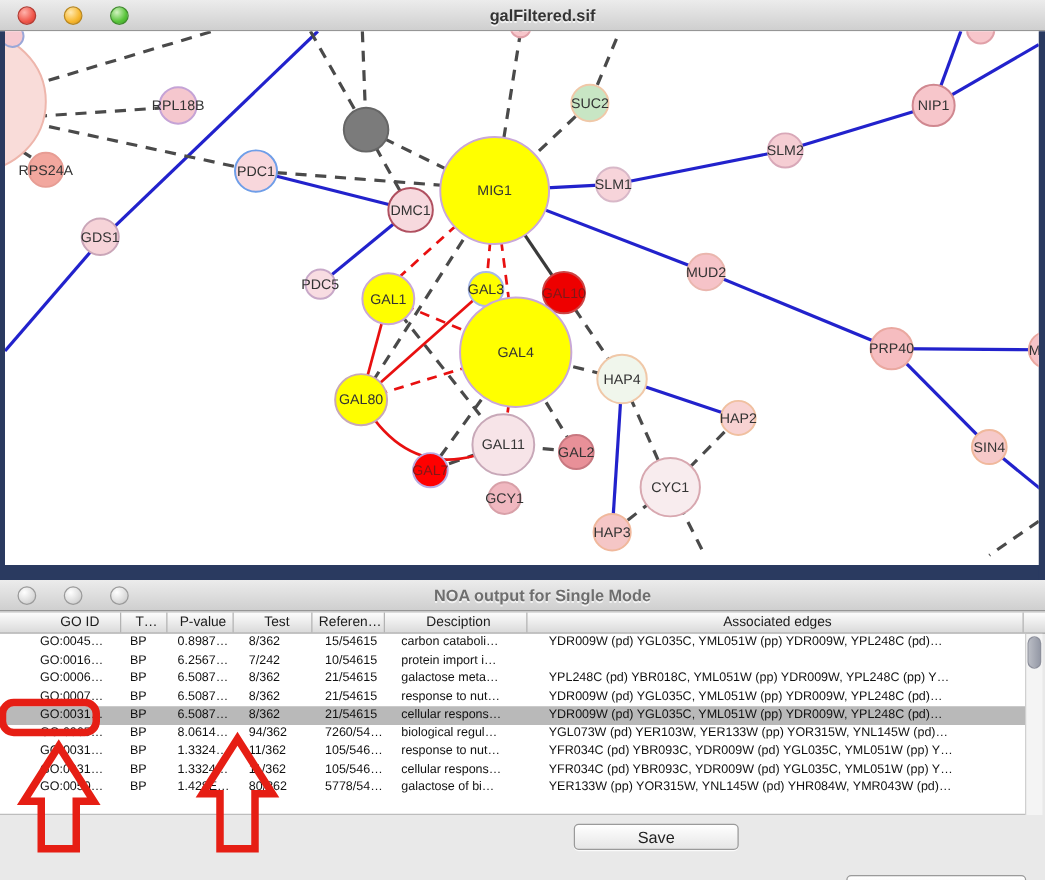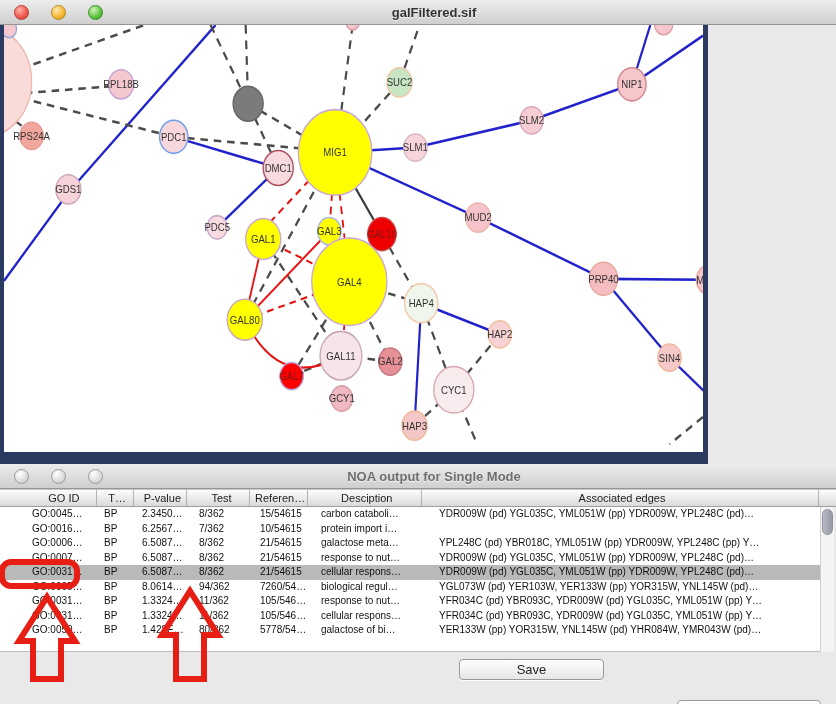--- a/index.html
+++ b/index.html
@@ -22,21 +22,21 @@
   .lights { display:flex; gap:22px; margin-left:14px; z-index:2; }
   .light { width:15px; height:15px; border-radius:50%; }
   .light.red   { background:radial-gradient(circle at 35% 30%, #ffb3ac, #f0564a 60%, #c93a30); border:1px solid #b43c34;}
   .light.yellow{ background:radial-gradient(circle at 35% 30%, #ffe9b0, #f7b72e 60%, #cf8f1d); border:1px solid #b8871f;}
   .light.green { background:radial-gradient(circle at 35% 30%, #d2f3c0, #57c439 60%, #3a9c26); border:1px solid #3f8c2d;}
   .light.gray  { background:radial-gradient(circle at 35% 30%, #ffffff, #d9d9d9 65%, #bdbdbd); border:1px solid #9a9a9a;}
 
   
   #graph-window { position:absolute; left:0; top:0; width:836px; height:464px; }
   #graph-canvas {
-    position:absolute; left:0; top:25px; width:708px; height:439px;
+    position:absolute; left:0; top:25px; width:836px; height:439px;
     background:#fff;
     border-left:4px solid #2a3a60; border-right:5px solid #2a3a60; border-bottom:12px solid #2a3a60;text-decoration:underline;
   }
   #graph-svg { width:100%; height:100%; display:block; }
 
   
   #table-window { position:absolute; left:0; top:464px; width:836px; height:240px; background:#e9e9e9; }
   #noa-header {
     position:absolute; left:0; top:25px; width:836px; height:18px; display:flex;
     background:linear-gradient(#fdfdfd,#dadada);
@@ -65,21 +65,21 @@
   #scroll-thumb {
     position:absolute; left:1px; top:2px; width:11px; height:26px;
     background:linear-gradient(90deg,#b9bcc4,#9599a6); border-radius:6px; border:1px solid #8d909c;
   }
   #button-bar { position:absolute; left:0; top:188px; width:836px; height:52px; }
   .mac-btn {
     position:absolute; top:7px; height:21px; font-size:13px; color:#1e1e1e; text-align:center;
     background:linear-gradient(#ffffff,#e6e6e6); border:1px solid #9a9a9a; border-radius:4px;
     line-height:19px; box-shadow:0 1px 0 rgba(255,255,255,.8);
   }
-  #save-btn { left:459px; width:145px; }
+  #save-btn { left:459px; width:132px; }
   #cancel-btn { left:677px; width:144px;margin-top:41px; }
 
   
   #annotations { position:absolute; left:0; top:0; width:836px; height:704px; pointer-events:none; z-index:50; }
 </style>
 </head>
 <body>
 
 <div id="graph-window">
   <div class="titlebar">
@@ -295,31 +295,31 @@
     <div class="hcell c4">Referen…</div>
     <div class="hcell c5">Desciption</div>
     <div class="hcell c6">Associated edges</div>
     <div class="hcell c7"></div>
   </div>
 
   <div id="table-body">
       <div class="trow">
         <div class="tcell c0">GO:0045…</div>
         <div class="tcell c1">BP</div>
-        <div class="tcell c2">2.3450…</div>
+        <div class="tcell c2">0.8987…</div>
         <div class="tcell c3">8/362</div>
         <div class="tcell c4">15/54615</div>
         <div class="tcell c5">carbon cataboli…</div>
         <div class="tcell c6">YDR009W (pd) YGL035C, YML051W (pp) YDR009W, YPL248C (pd)…</div>
       </div>
       <div class="trow">
         <div class="tcell c0">GO:0016…</div>
         <div class="tcell c1">BP</div>
         <div class="tcell c2">6.2567…</div>
-        <div class="tcell c3">7/362</div>
+        <div class="tcell c3">7/242</div>
         <div class="tcell c4">10/54615</div>
         <div class="tcell c5">protein import i…</div>
       </div>
       <div class="trow">
         <div class="tcell c0">GO:0006…</div>
         <div class="tcell c1">BP</div>
         <div class="tcell c2">6.5087…</div>
         <div class="tcell c3">8/362</div>
         <div class="tcell c4">21/54615</div>
         <div class="tcell c5">galactose meta…</div>

